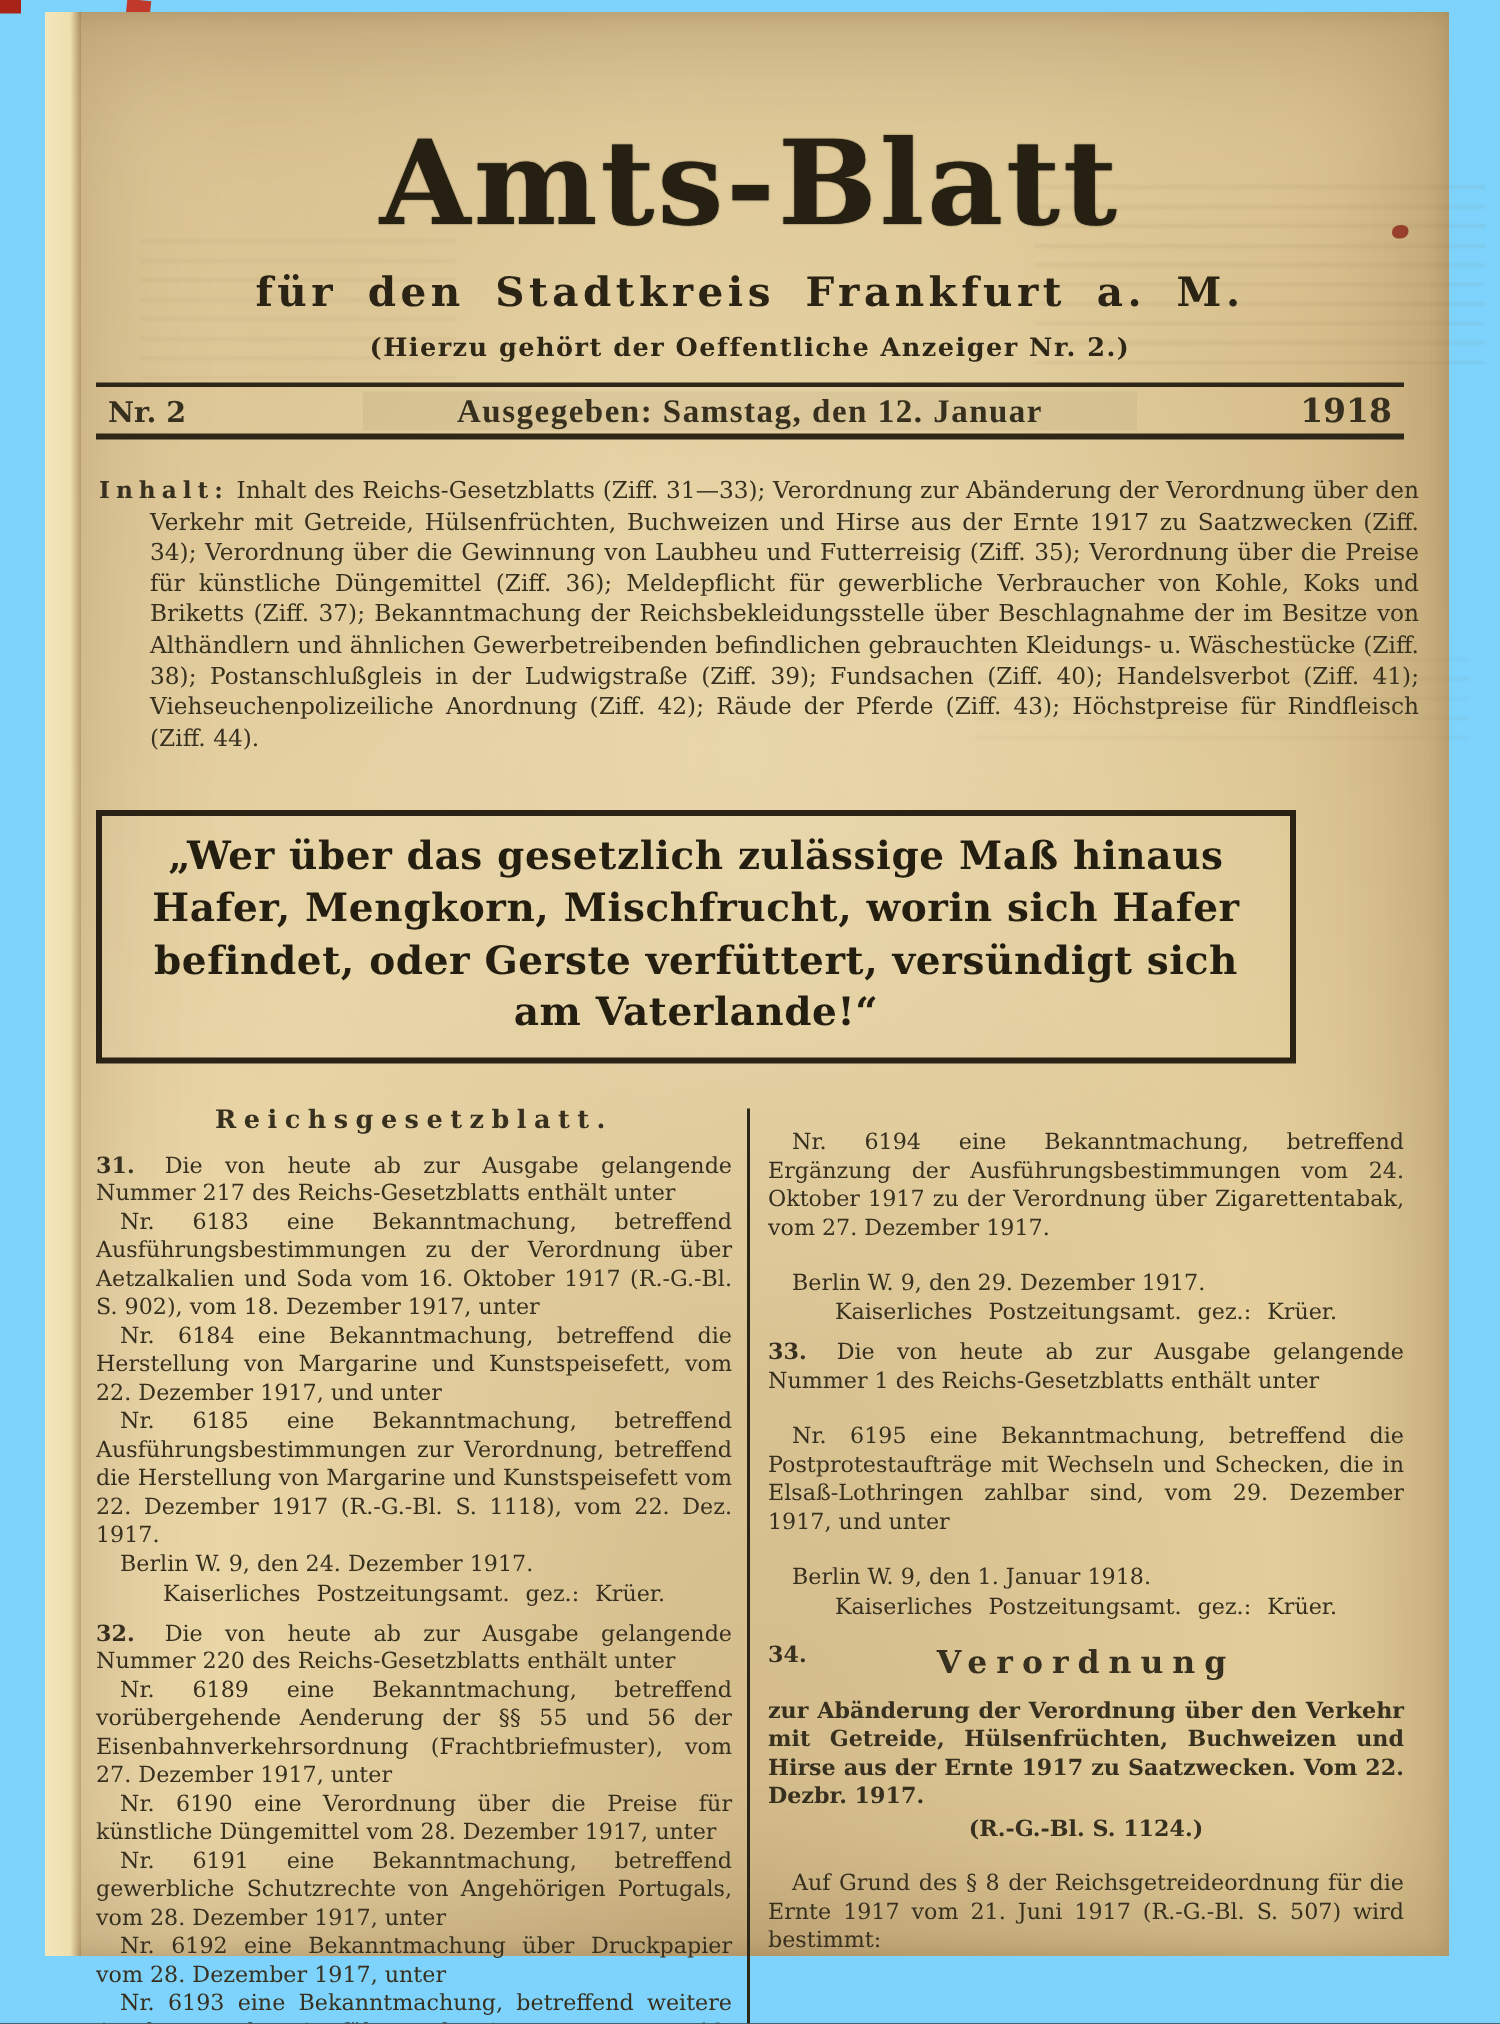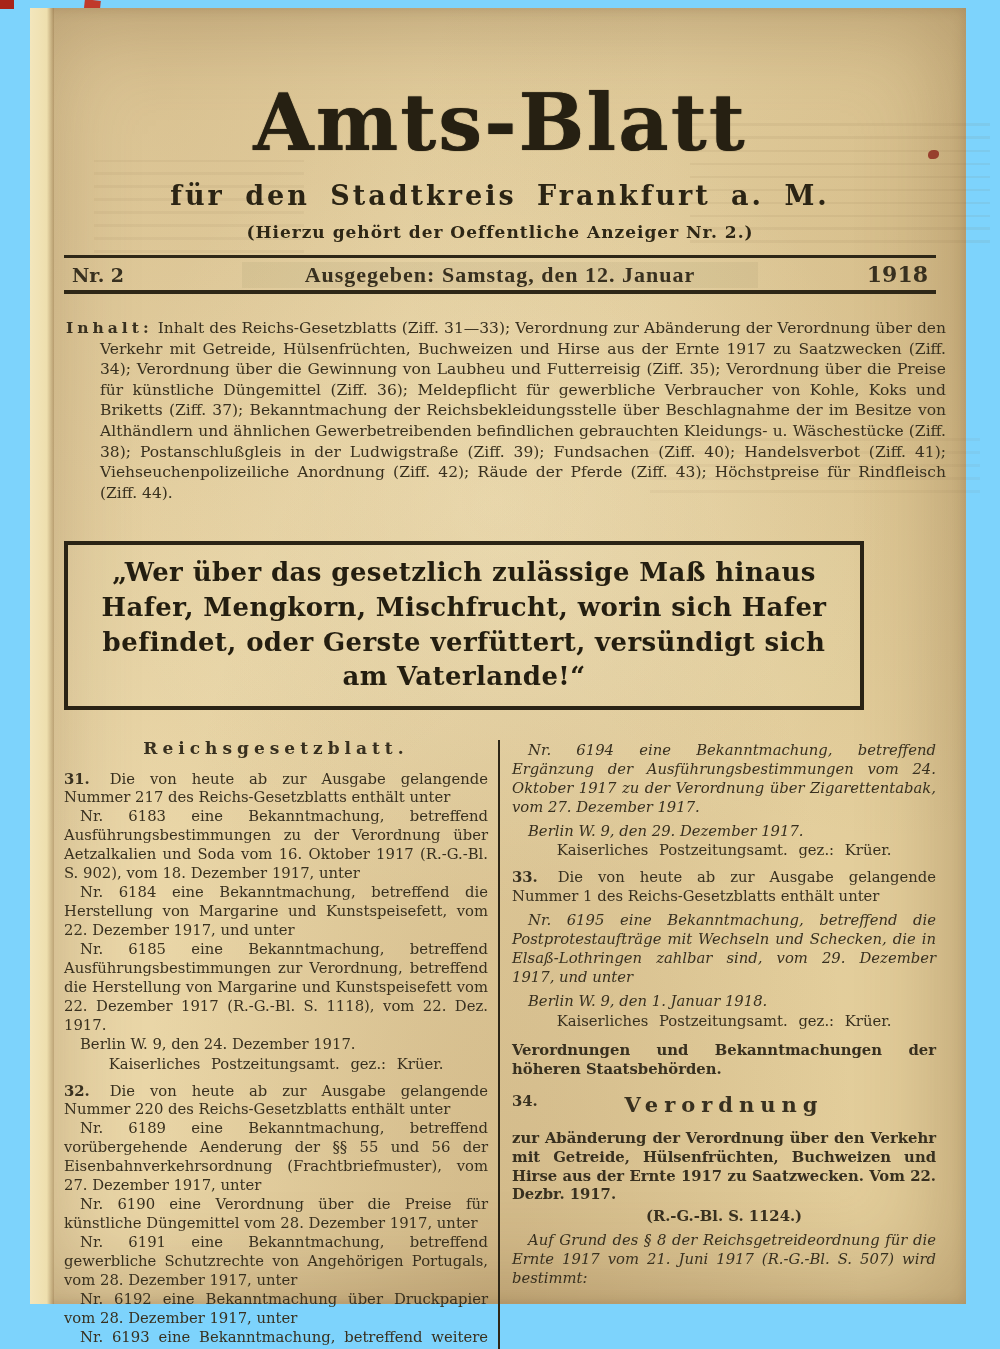--- a/index.html
+++ b/index.html
@@ -57,21 +57,21 @@
   .indent{text-indent:16px;}
   .dateline{text-indent:16px;}
   .signature{text-align:center;margin:1px 0 8px;word-spacing:6px;}
   .item{margin-top:8px;}
   .num{font-weight:bold;padding-right:20px;}
   .bold{font-weight:bold;margin-top:10px;margin-bottom:3px;}
   .centerbold{text-align:center;font-weight:bold;margin:3px 0;}
   .itemhead{position:relative;margin-top:13px;margin-bottom:7px;text-align:center;}
   .itemhead .num{position:absolute;left:0;top:0;}
   .itemhead .item-title{font-weight:bold;letter-spacing:6px;font-size:21px;}
-  .col-right .indent, .col-right .dateline{margin-top:5px;font-style:italic;}
+  .col-right .indent, .col-right .dateline{margin-top:18px;}
 </style>
 </head>
 <body>
 
 <div class="scan">
   <div class="red-mark-a"></div>
   <div class="red-mark-b"></div>
 
   <div class="paper">
     <div class="edge-strip"></div>
@@ -121,21 +121,20 @@
           </div>
         <div class="divider"></div>
         <div class="col col-right">
             <p class="para indent">Nr. 6194 eine Bekanntmachung, betreffend Ergänzung der Ausführungsbestimmungen vom 24. Oktober 1917 zu der Verordnung über Zigarettentabak, vom 27. Dezember 1917.</p>
             <p class="para dateline">Berlin W. 9, den 29. Dezember 1917.</p>
             <p class="para signature">Kaiserliches Postzeitungsamt. gez.: Krüer.</p>
             <p class="para item"><span class="num">33.</span><span class="">Die von heute ab zur Ausgabe gelangende Nummer 1 des Reichs-Gesetzblatts enthält unter</span></p>
             <p class="para indent">Nr. 6195 eine Bekanntmachung, betreffend die Postprotestaufträge mit Wechseln und Schecken, die in Elsaß-Lothringen zahlbar sind, vom 29. Dezember 1917, und unter</p>
             <p class="para dateline">Berlin W. 9, den 1. Januar 1918.</p>
             <p class="para signature">Kaiserliches Postzeitungsamt. gez.: Krüer.</p>
-            <p class="para bold">Verordnungen und Bekanntmachungen der höheren Staatsbehörden.</p>
             <div class="itemhead"><span class="num">34.</span><span class="item-title">Verordnung</span></div>
             <p class="para bold">zur Abänderung der Verordnung über den Verkehr mit Getreide, Hülsenfrüchten, Buchweizen und Hirse aus der Ernte 1917 zu Saatzwecken. Vom 22. Dezbr. 1917.</p>
             <p class="para centerbold">(R.-G.-Bl. S. 1124.)</p>
             <p class="para indent">Auf Grund des § 8 der Reichsgetreideordnung für die Ernte 1917 vom 21. Juni 1917 (R.-G.-Bl. S. 507) wird bestimmt:</p>
           </div>
       </div>
 
     </div>
   </div>
 </div>

